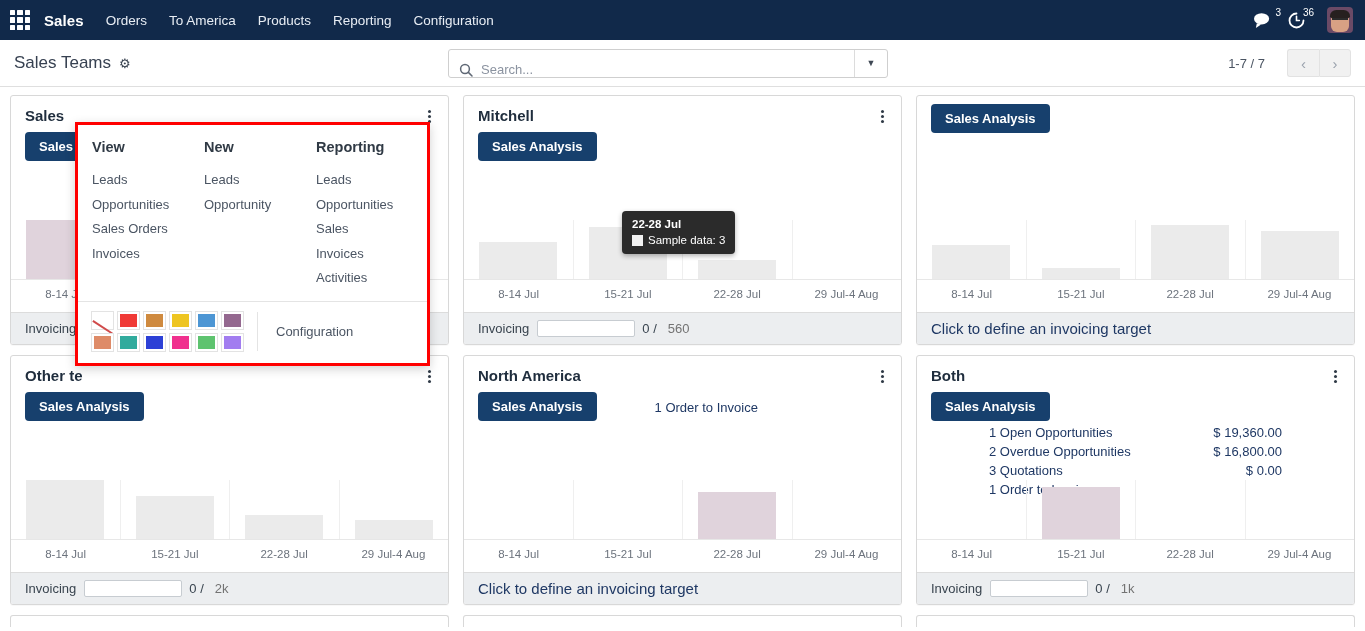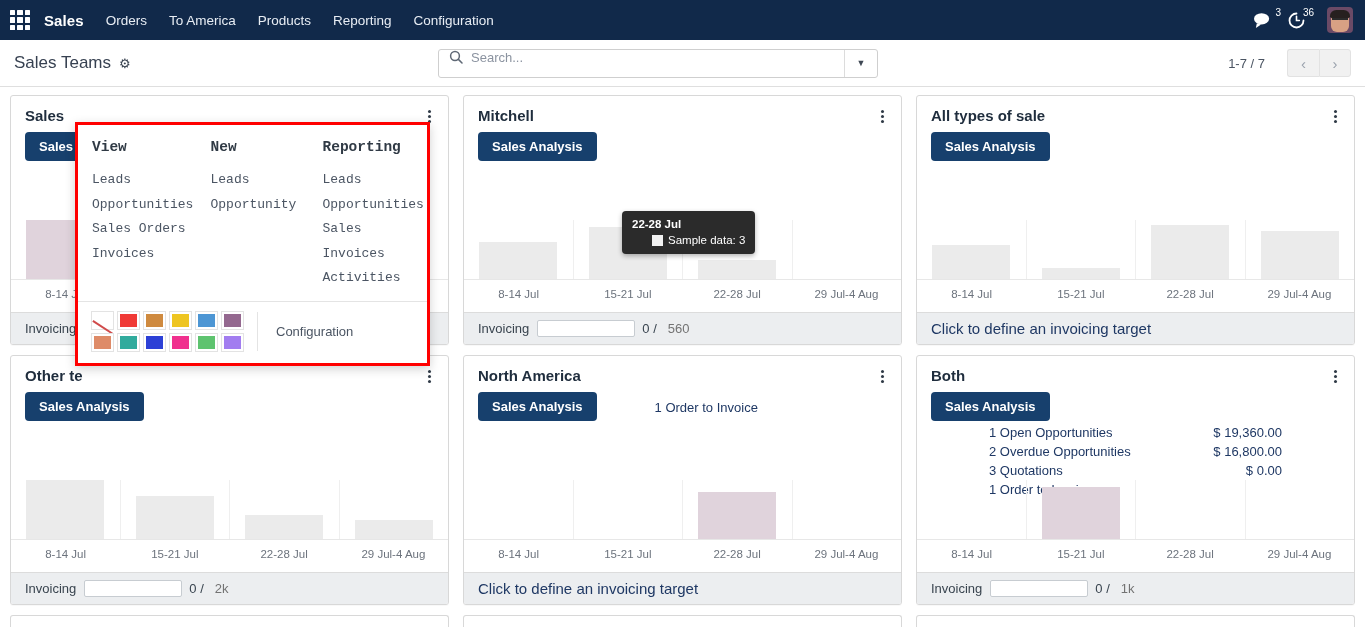--- a/index.html
+++ b/index.html
@@ -119,24 +119,24 @@
     cursor: pointer;
     line-height: 1;
   }
 
   .searchbar {
     width: 440px;
     height: 29px;
     border: 1px solid #cfcfcf;
     border-radius: 3px;
     display: flex;
-    align-items: flex-start;
+    align-items: flex-end;
     background: #fff;
     position: absolute;
-    left: 438px;
+    left: 448px;
   }
   .searchbar .magnifier {
     margin: 0 8px 0 10px;
     color: #5f6875;
     font-size: 13px;
     display: flex;
   }
   .searchbar input {
     border: none; outline: none;
     flex: 1 1 auto;
@@ -363,42 +363,42 @@
     background: #2b2b2b;
     color: #ffffff;
     border-radius: 4px;
     padding: 7px 10px 8px 10px;
     font-size: 11.5px;
     z-index: 30;
     pointer-events: none;
     box-shadow: 0 2px 5px rgba(0,0,0,.3);
   }
   .tooltip .tt-title { font-weight: 700; margin-bottom: 4px; font-size: 11.5px; }
-  .tooltip .tt-row { display: flex; align-items: center; margin-left: 20px; }
+  .tooltip .tt-row { display: flex; align-items: center; }
   .tooltip .tt-swatch {
     width: 11px; height: 11px;
     background: #f2f2f2;
     margin-right: 5px;
     display: inline-block;
   }
 
   
   .dropdown {
     position: absolute;
     background: #ffffff;
     border: 3px solid #ff0000;
     z-index: 40;
     box-shadow: 0 3px 10px rgba(0,0,0,.18);
   }
   .dd-cols {
     display: flex;
     padding: 14px 0 10px 0;
     border-bottom: 1px solid #e4e4e4;
   }
-  .dd-col { padding: 0 16px 0 14px; min-width: 112px; font-family: Liberation Mono, monospace; }
+  .dd-col { padding: 0 16px 0 14px; min-width: 112px; }
   .dd-col.wide { min-width: 116px; }
   .dd-head {
     font-size: 14.5px;
     font-weight: 700;
     color: #303a45;
     margin-bottom: 13px;
     white-space: nowrap;
   }
   .dd-link {
     font-size: 13px;
@@ -581,28 +581,20 @@
         <div class="card-footer">
           <span class="invoicing-label">Invoicing</span>
           <div class="progress-track">
             <div class="progress-fill"></div>
           </div>
           <span class="invoicing-value">0 /</span>
           <span class="invoicing-target">560</span>
         </div>
       </div>
       <div class="card">
-        <div class="card-head">
-          <div class="card-title">All types of sale</div>
-          <div class="kebab">
-            <i></i>
-            <i></i>
-            <i></i>
-          </div>
-        </div>
         <div class="card-body"><button class="btn-primary">Sales Analysis</button><div class="chart">
             <div class="chart-plot">
               <div class="chart-col">
                 <div class="bar" style="height:57%"></div>
               </div>
               <div class="chart-col">
                 <div class="bar" style="height:18%"></div>
               </div>
               <div class="chart-col">
                 <div class="bar" style="height:92%"></div>

